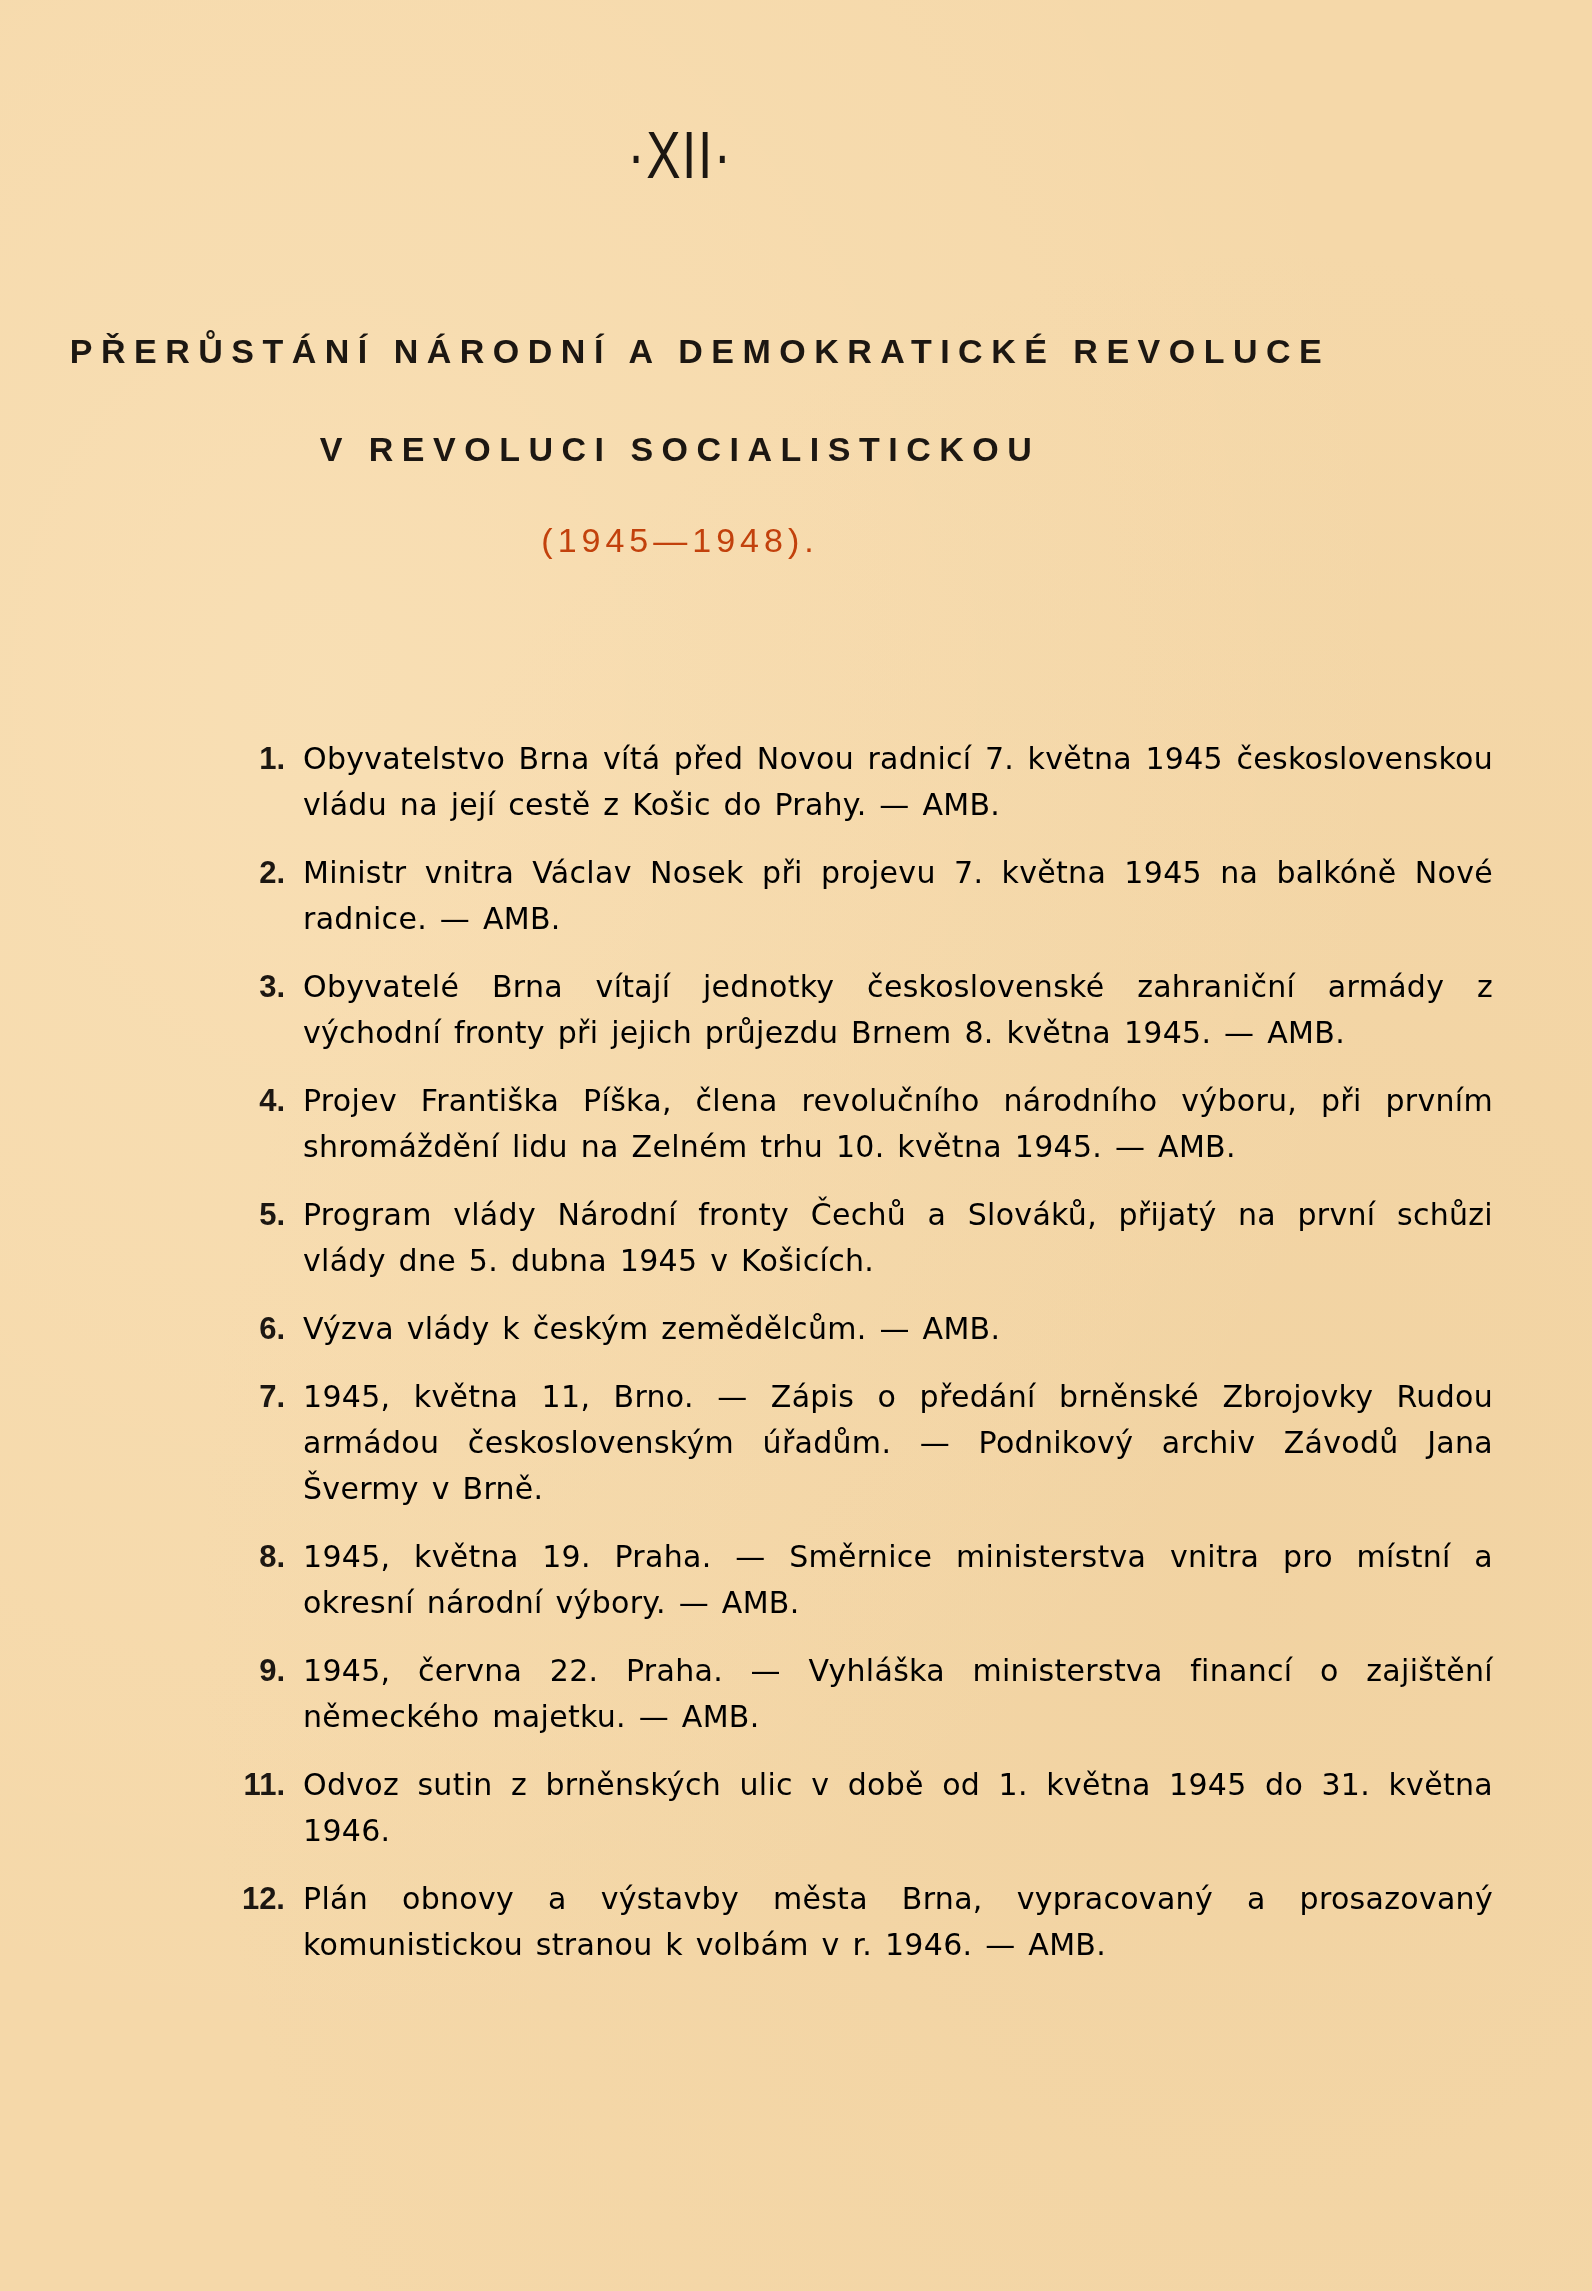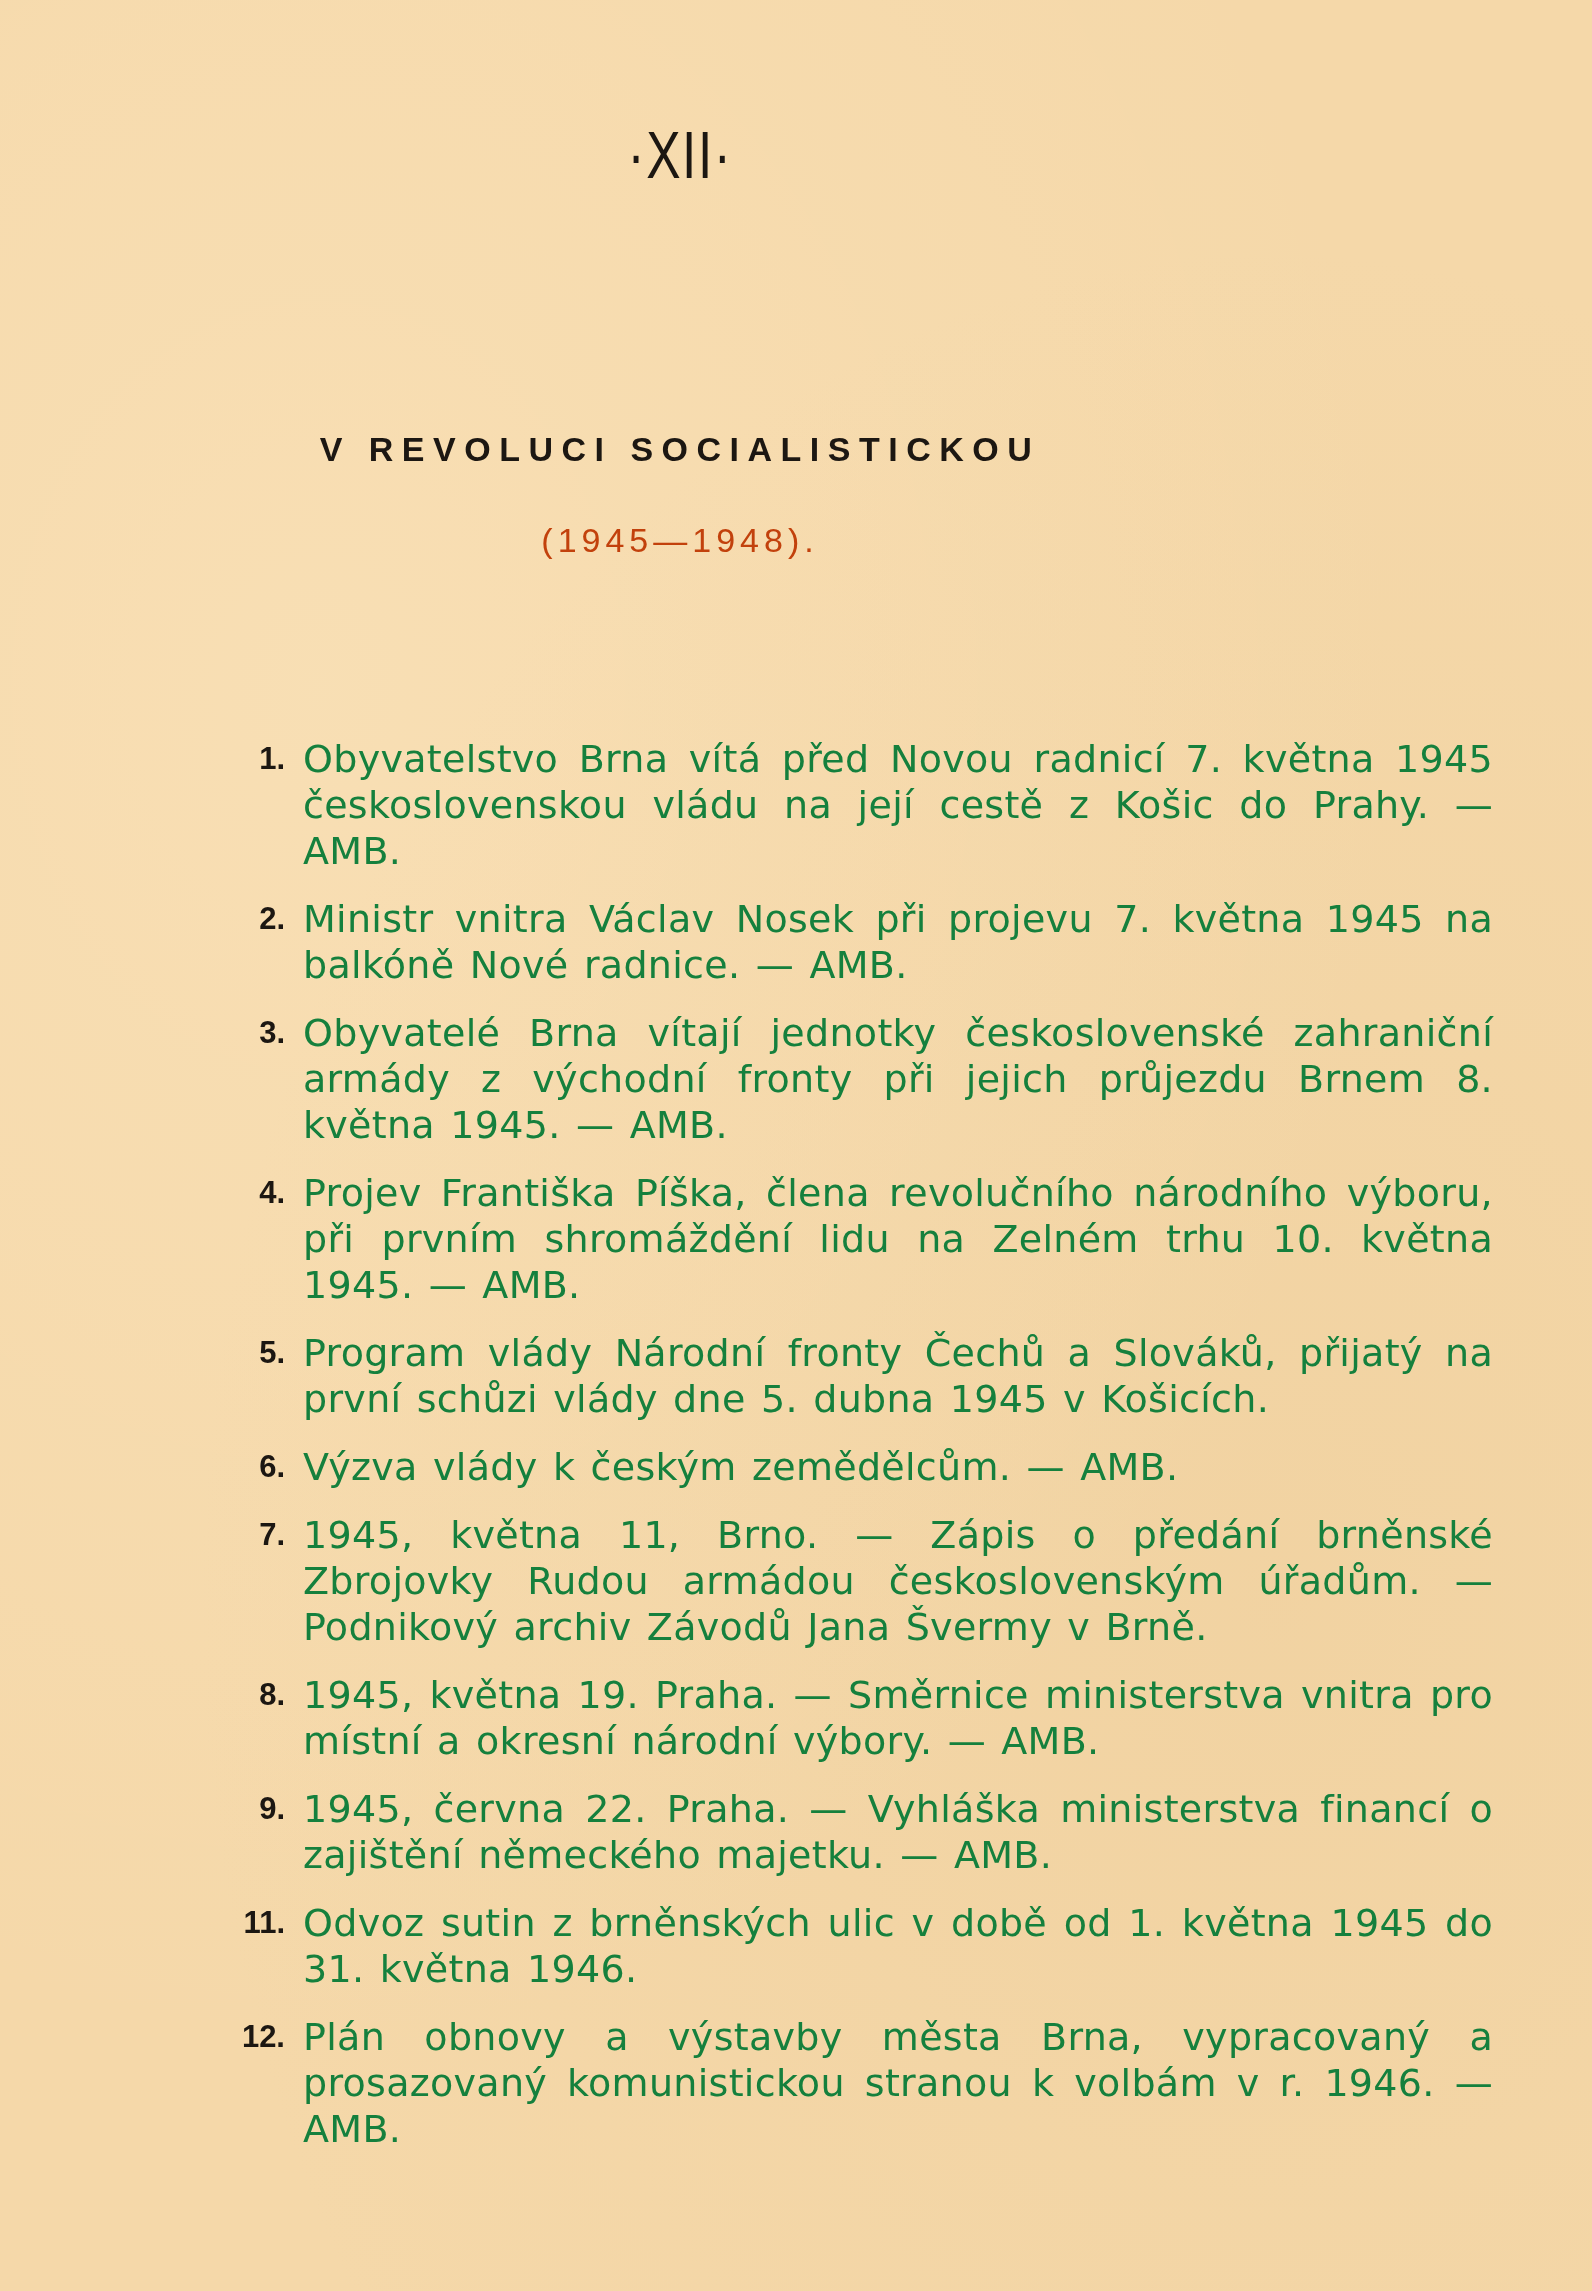--- a/index.html
+++ b/index.html
@@ -87,44 +87,45 @@
       box-sizing: border-box;
       font-family: "Liberation Sans", sans-serif;
       font-weight: bold;
       font-size: 31px;
       line-height: 46px;
       color: #1c1712;
     }
     .item-text {
       flex: 1;
       font-family: "DejaVu Sans", sans-serif;
-      font-size: 38px;
+      font-size: 30px;
       line-height: 46px;
       text-align: justify;
       letter-spacing: 0.3px;
       word-spacing: 3px;
-      color: #15803d;
+      color: #000000;
       transform-origin: left top;
     }
     .page-number {
       position: absolute;
       top: 2131px;
       left: 0; right: 0;
       text-align: center;
       font-family: "Liberation Sans", sans-serif;
       font-weight: bold;
       font-size: 24px;
       color: #1c1712;
     }
   </style>
 </head>
 <body style="background-color: rgb(245, 216, 169); color: rgb(28, 23, 18);">
 
 <div class="page">
   <div class="chapter-num">·XII·</div>
+  <div class="title-line title-1">PŘERŮSTÁNÍ NÁRODNÍ A DEMOKRATICKÉ REVOLUCE</div>
   <div class="title-line title-2">V REVOLUCI SOCIALISTICKOU</div>
   <div class="years">(1945—1948).</div>
 
   <ul class="list">
     <li class="item">
       <span class="item-num">1.</span>
       <span class="item-text">Obyvatelstvo Brna vítá před Novou radnicí 7. května 1945 československou vládu na její cestě z Košic do Prahy. — AMB.</span>
     </li>
     <li class="item">
       <span class="item-num">2.</span>

